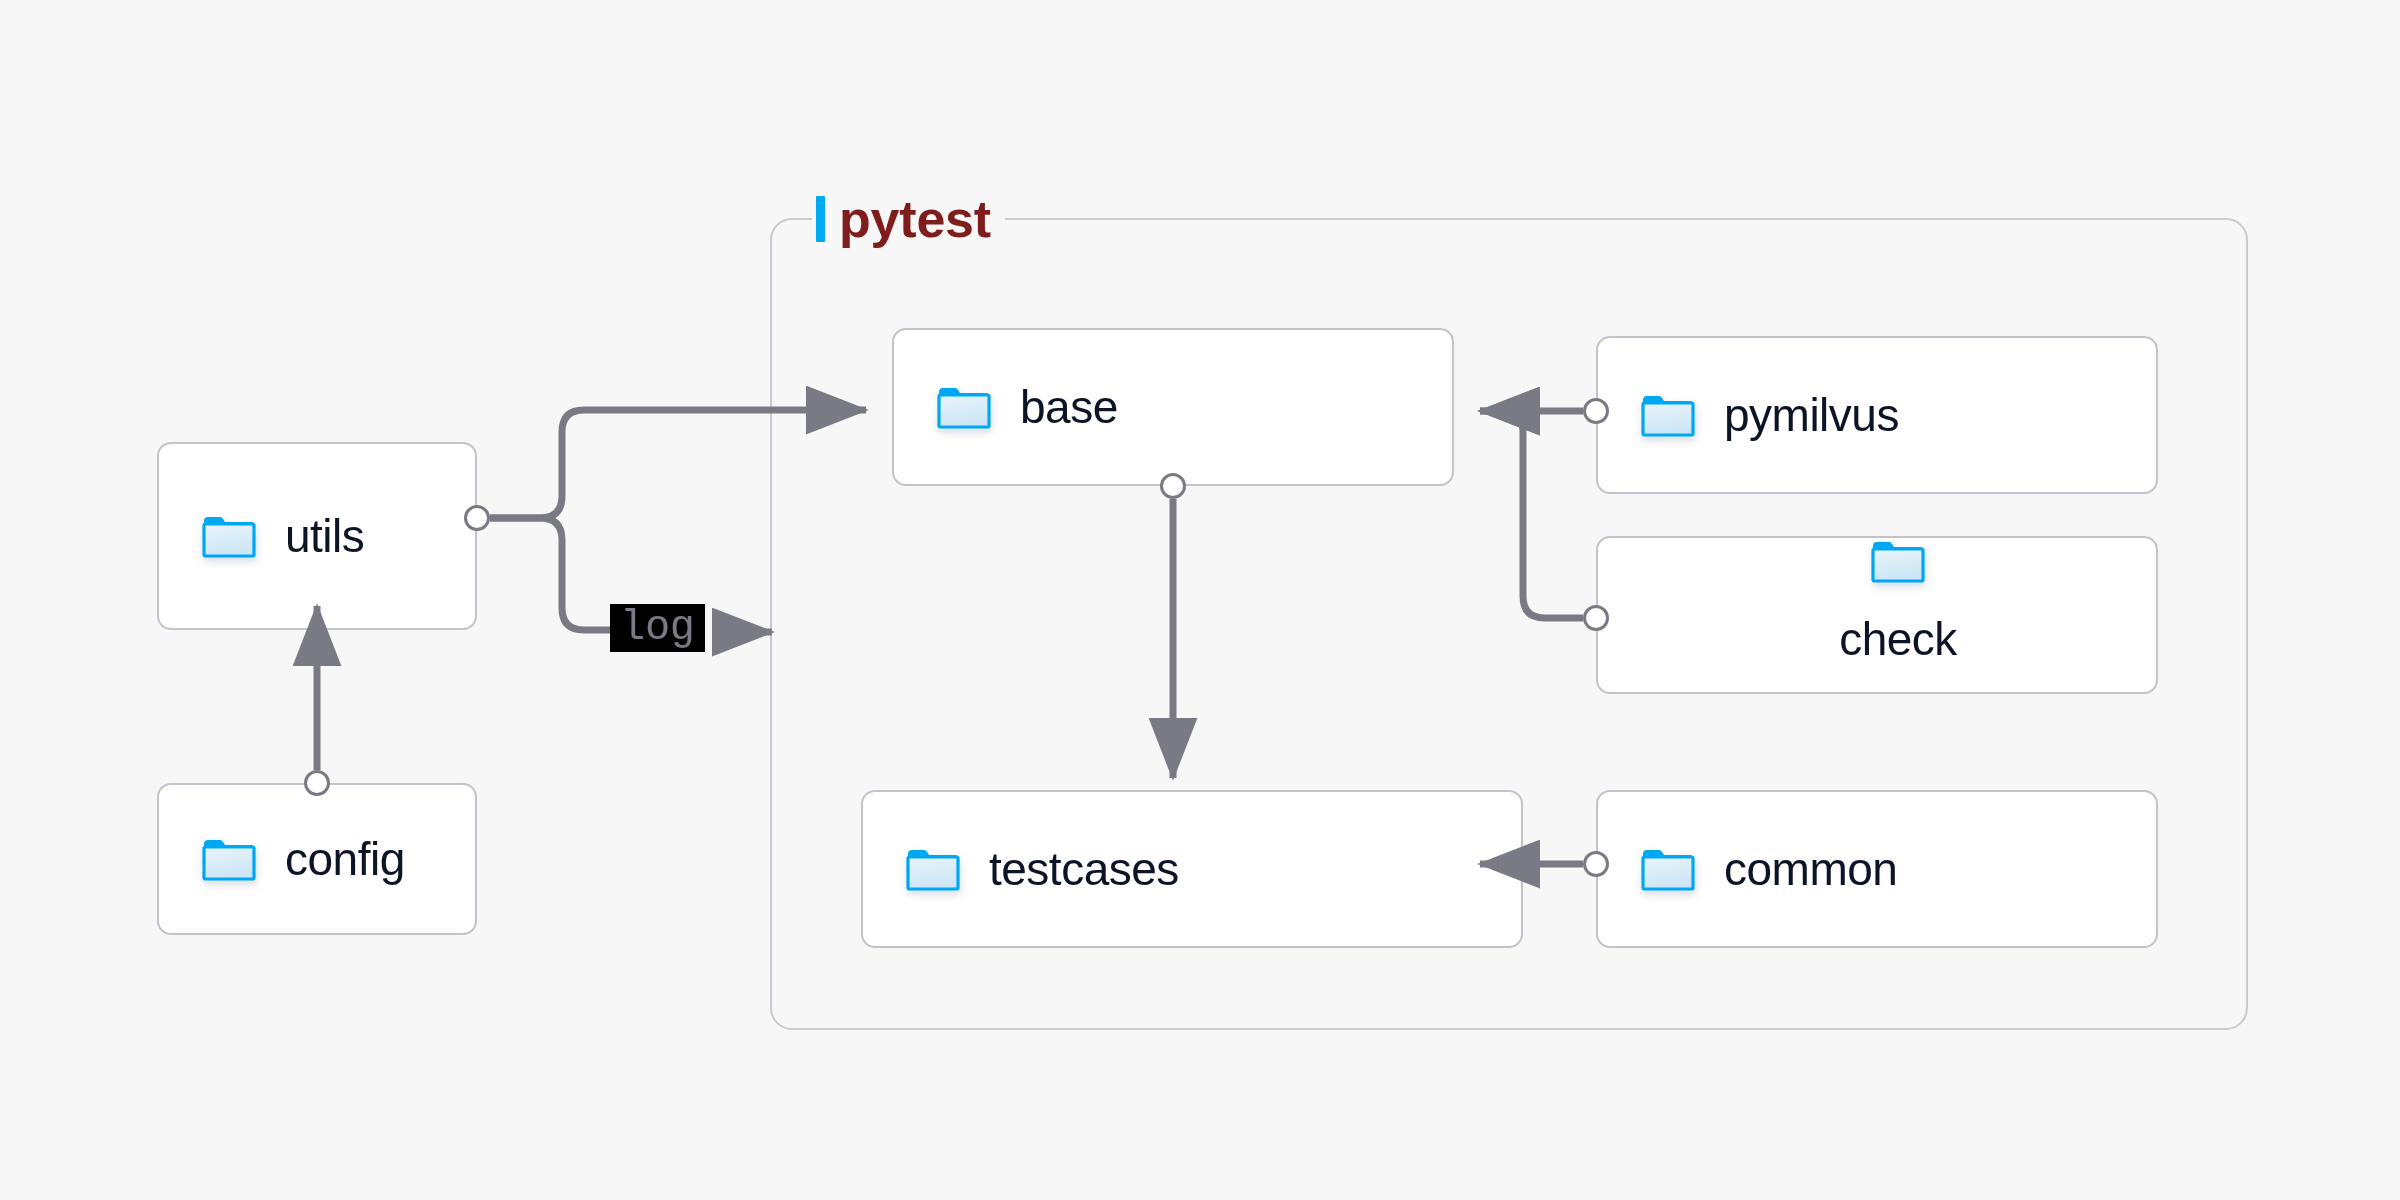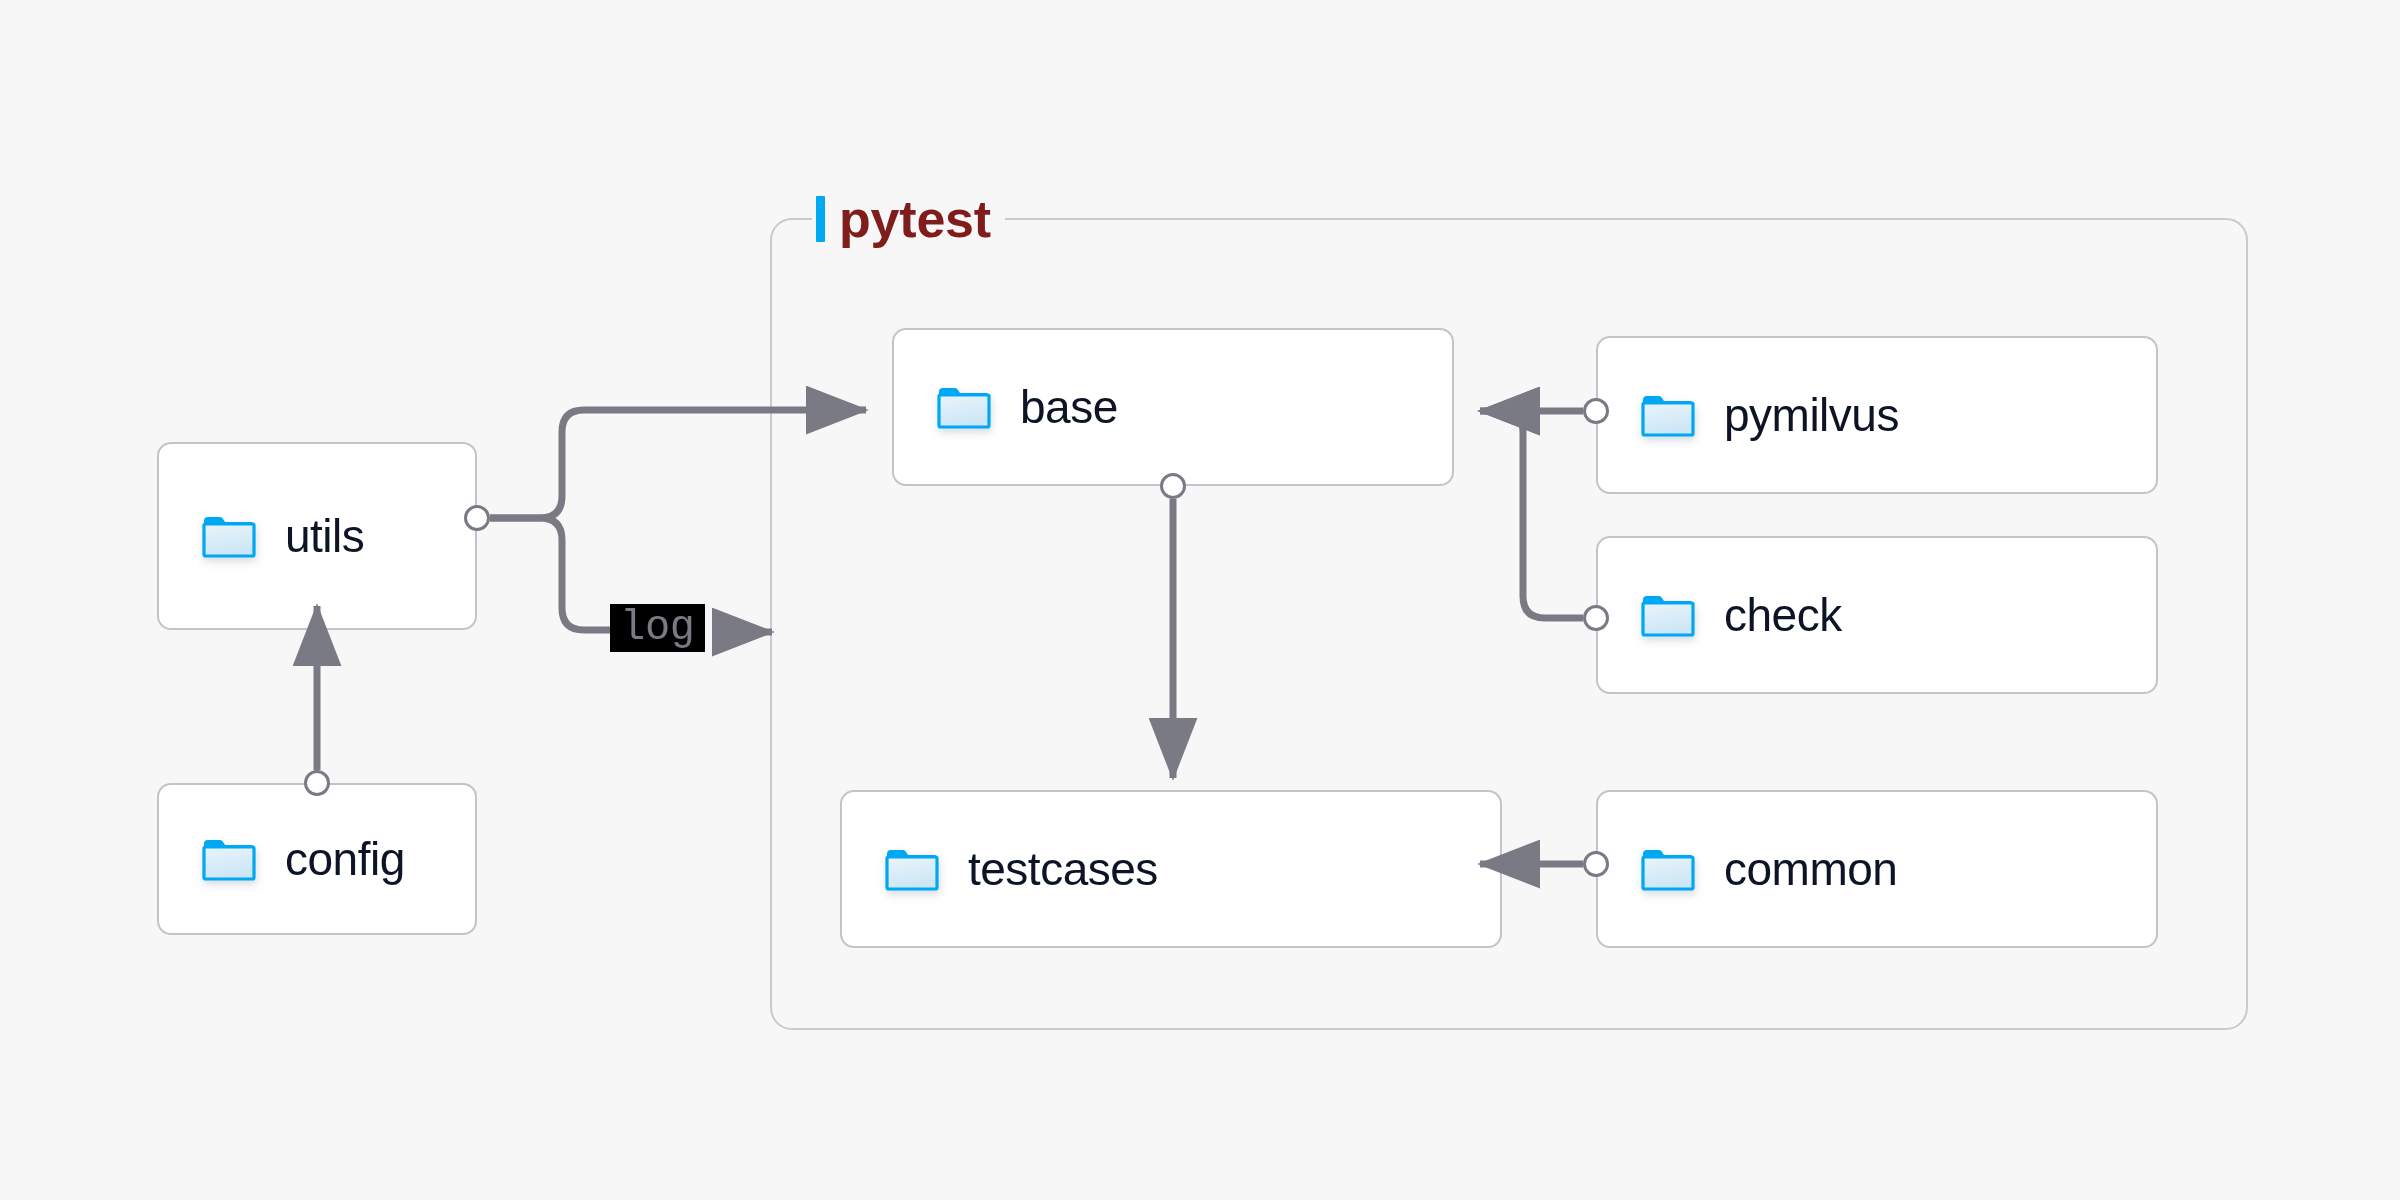--- a/index.html
+++ b/index.html
@@ -183,21 +183,21 @@
         <stop offset="100%" stop-color="#cde6f5"></stop>
       </linearGradient>
     </defs>
     <path d="M3 8 Q3 4 7 4 L19 4 Q21 4 22 6 L24 9 L50 9 Q53 9 53 12 L53 14 L3 14 Z" fill="#00a8f3"></path>
     <rect x="3" y="11" width="50" height="32" rx="1.5" fill="url(#fg3)" stroke="#00a8f3" stroke-width="3.2"></rect>
   </svg>
         </span>
         <span class="node-label">base</span>
       </div>
       <div class="port" style="left: 1160px; top: 473px;"></div>
-      <div class="node" style="left: 840px; top: 790px; width: 662px; height: 158px;">
+      <div class="node" style="left: 861px; top: 790px; width: 662px; height: 158px;">
         <span class="folder-icon">
           <svg width="56" height="46" viewBox="0 0 56 46" xmlns="http://www.w3.org/2000/svg">
     <defs>
       <linearGradient id="fg4" x1="0" y1="0" x2="0.25" y2="1">
         <stop offset="0%" stop-color="#e8f4fb"></stop>
         <stop offset="100%" stop-color="#cde6f5"></stop>
       </linearGradient>
     </defs>
     <path d="M3 8 Q3 4 7 4 L19 4 Q21 4 22 6 L24 9 L50 9 Q53 9 53 12 L53 14 L3 14 Z" fill="#00a8f3"></path>
     <rect x="3" y="11" width="50" height="32" rx="1.5" fill="url(#fg4)" stroke="#00a8f3" stroke-width="3.2"></rect>
@@ -214,21 +214,21 @@
         <stop offset="100%" stop-color="#cde6f5"></stop>
       </linearGradient>
     </defs>
     <path d="M3 8 Q3 4 7 4 L19 4 Q21 4 22 6 L24 9 L50 9 Q53 9 53 12 L53 14 L3 14 Z" fill="#00a8f3"></path>
     <rect x="3" y="11" width="50" height="32" rx="1.5" fill="url(#fg5)" stroke="#00a8f3" stroke-width="3.2"></rect>
   </svg>
         </span>
         <span class="node-label">pymilvus</span>
       </div>
       <div class="port" style="left: 1583px; top: 398px;"></div>
-      <div class="node" style="left: 1596px; top: 536px; width: 562px; height: 158px;">
+      <div class="node" style="left: 1596px; top: 536px; width: 562px; height: 158px; flex-direction: column;">
         <span class="folder-icon">
           <svg width="56" height="46" viewBox="0 0 56 46" xmlns="http://www.w3.org/2000/svg">
     <defs>
       <linearGradient id="fg6" x1="0" y1="0" x2="0.25" y2="1">
         <stop offset="0%" stop-color="#e8f4fb"></stop>
         <stop offset="100%" stop-color="#cde6f5"></stop>
       </linearGradient>
     </defs>
     <path d="M3 8 Q3 4 7 4 L19 4 Q21 4 22 6 L24 9 L50 9 Q53 9 53 12 L53 14 L3 14 Z" fill="#00a8f3"></path>
     <rect x="3" y="11" width="50" height="32" rx="1.5" fill="url(#fg6)" stroke="#00a8f3" stroke-width="3.2"></rect>

